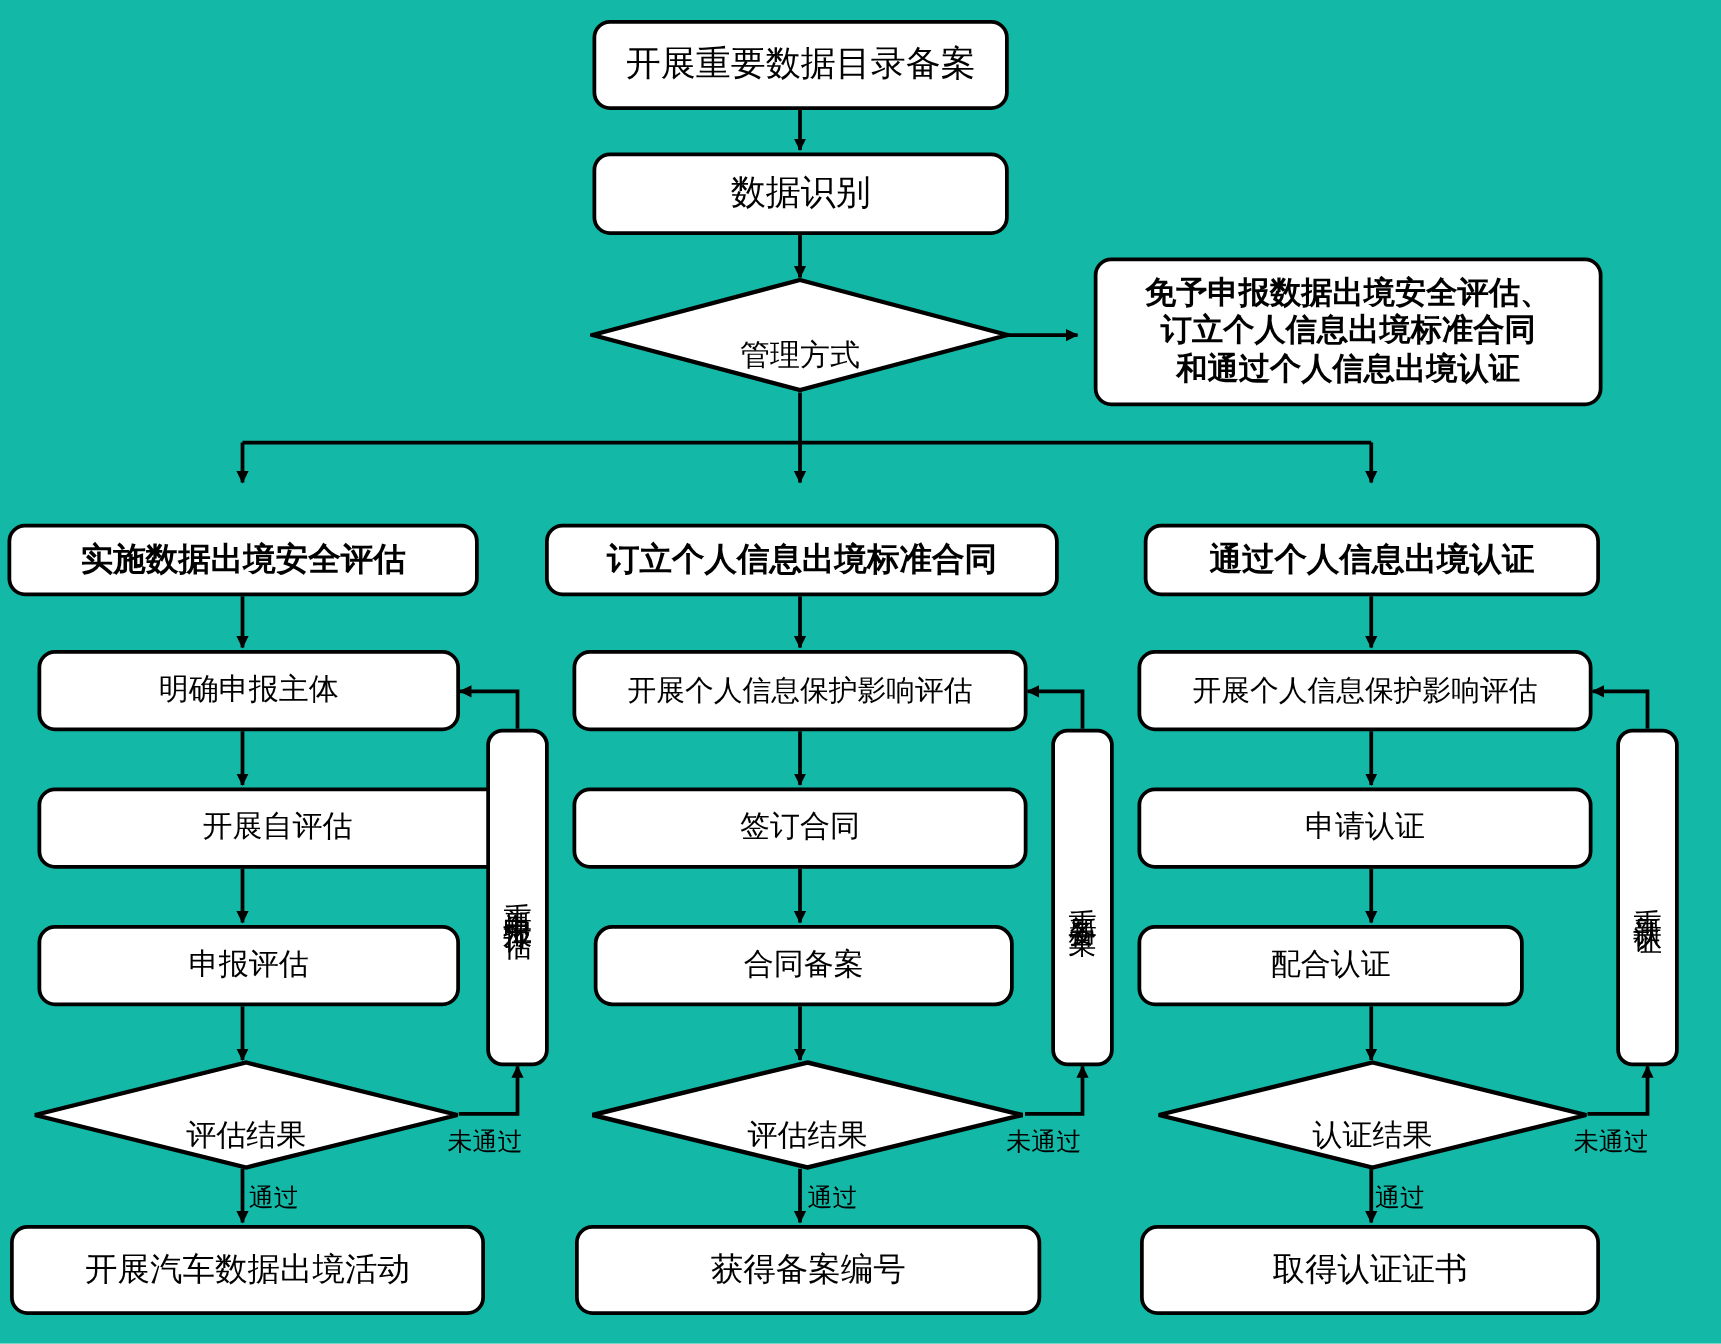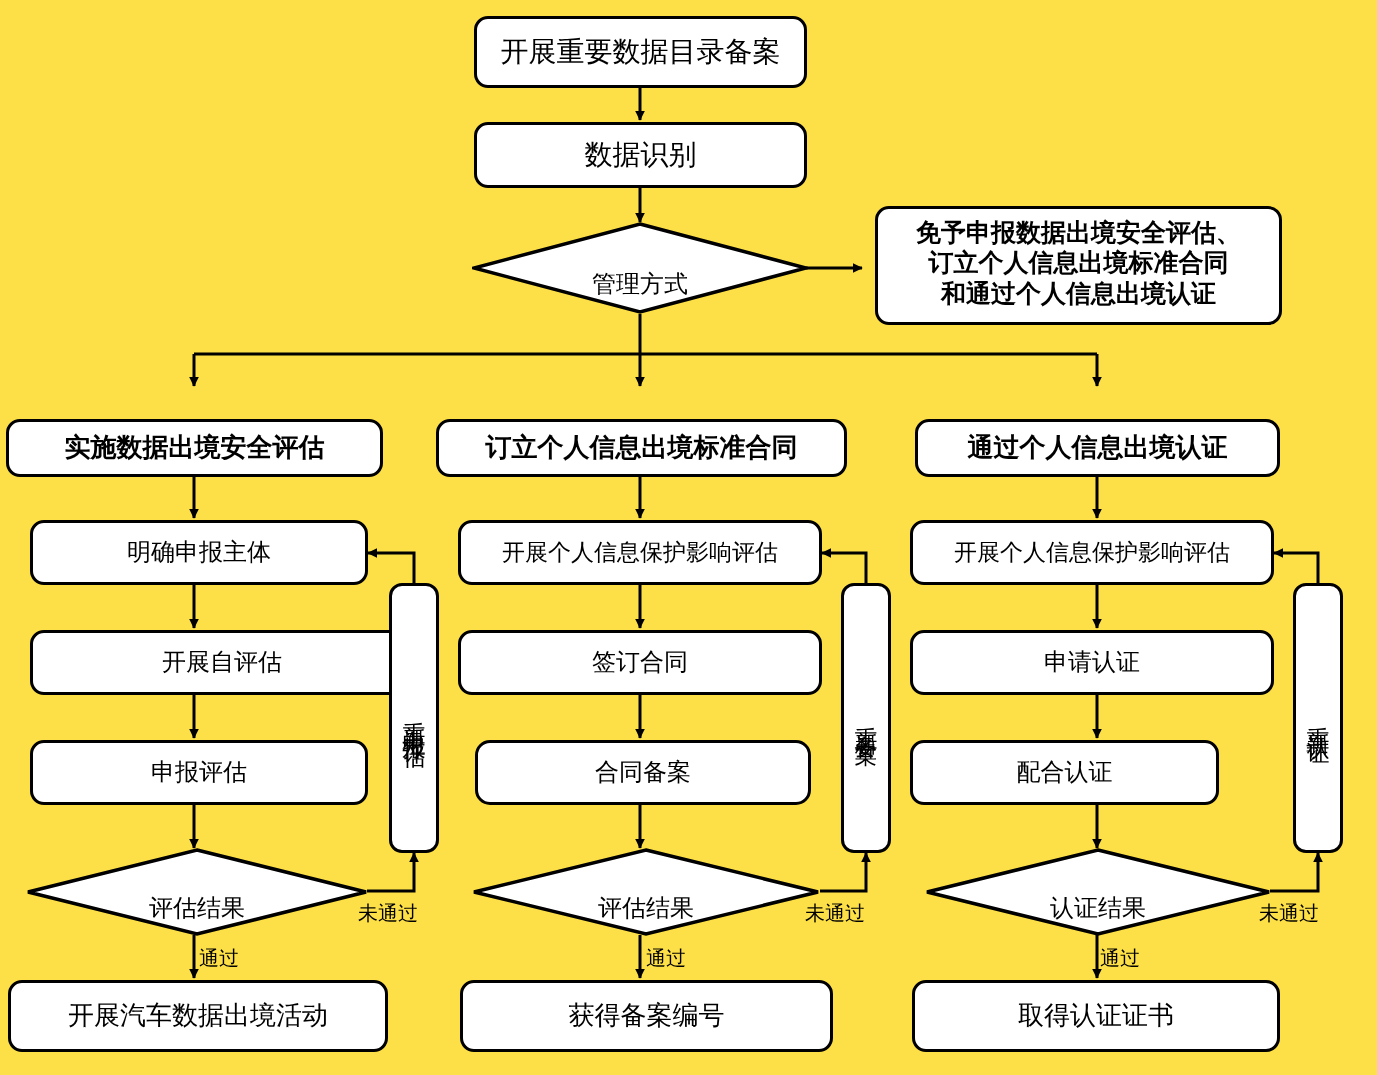--- a/index.html
+++ b/index.html
@@ -5,21 +5,21 @@
 <style>
   html, body {
     margin: 0;
     padding: 0;
     background: #ffffff;
   }
   #canvas {
     position: relative;
     width: 1377px;
     height: 1075px;
-    background: #fde047;
+    background: #14b8a6;
     font-family: "Liberation Serif", "DejaVu Serif", serif;
     overflow: hidden;
   }
   svg.wires {
     position: absolute;
     left: 0;
     top: 0;
     width: 1377px;
     height: 1075px;
     pointer-events: none;
@@ -157,21 +157,21 @@
     <span class="txt">数据识别</span>
   </div>
 
   <div class="diamond" style="left:472px; top:222px; width:336px; height:92px;">
     <svg width="336" height="92" viewBox="0 0 336 92">
       <polygon points="168,2 334,46 168,90 2,46" fill="#ffffff" stroke="#000000" stroke-width="3.5"></polygon>
     </svg>
     <span class="dlabel">管理方式</span>
   </div>
 
-  <div class="node rounded strong fs25" style="left:875px; top:206px; width:407px; height:119px; line-height:1.22;font-family:Liberation Mono, monospace;">
+  <div class="node rounded strong fs25" style="left:875px; top:206px; width:407px; height:119px; line-height:1.22;">
     <span class="txt">免予申报数据出境安全评估、
 订立个人信息出境标准合同
 和通过个人信息出境认证</span>
   </div>
 
   <div class="node rounded fs24" style="left:30px; top:520px; width:338px; height:65px;">
     <span class="txt">明确申报主体</span>
   </div>
 
   <div class="node rounded strong fs26" style="left:6px; top:419px; width:377px; height:58px;">

